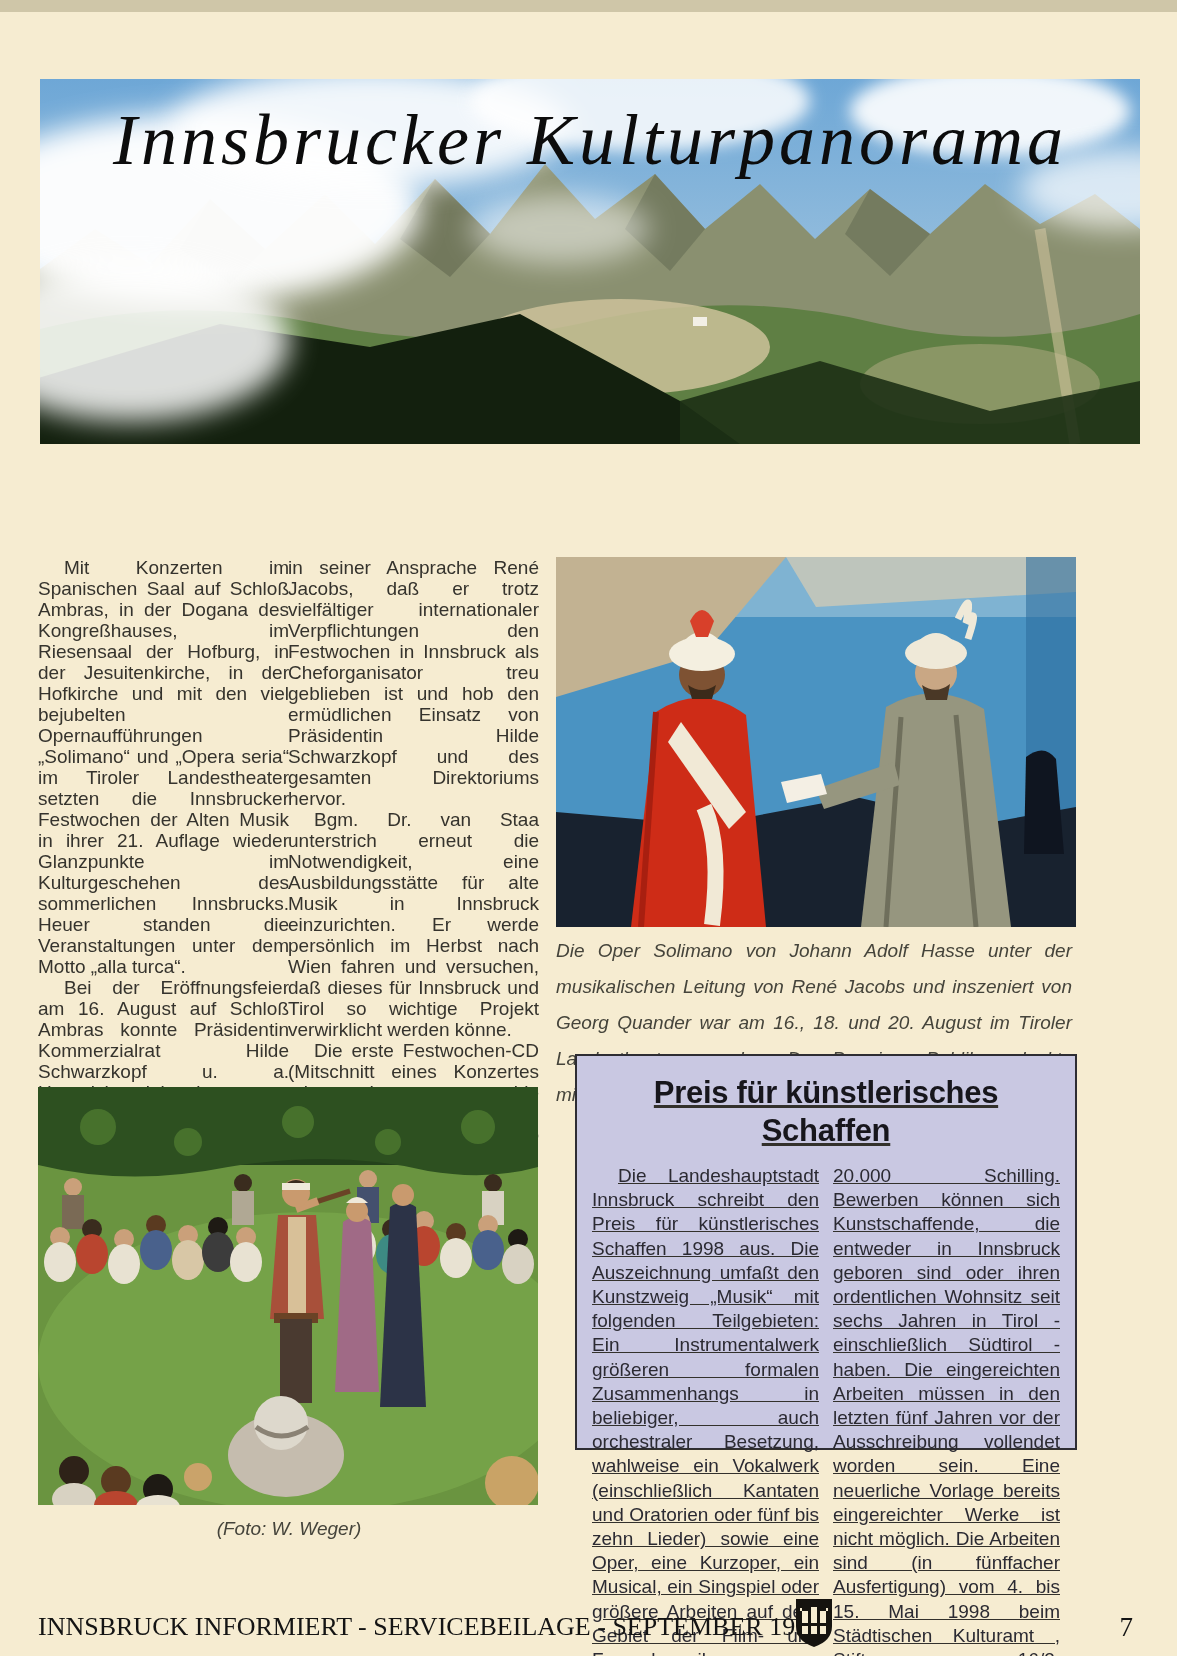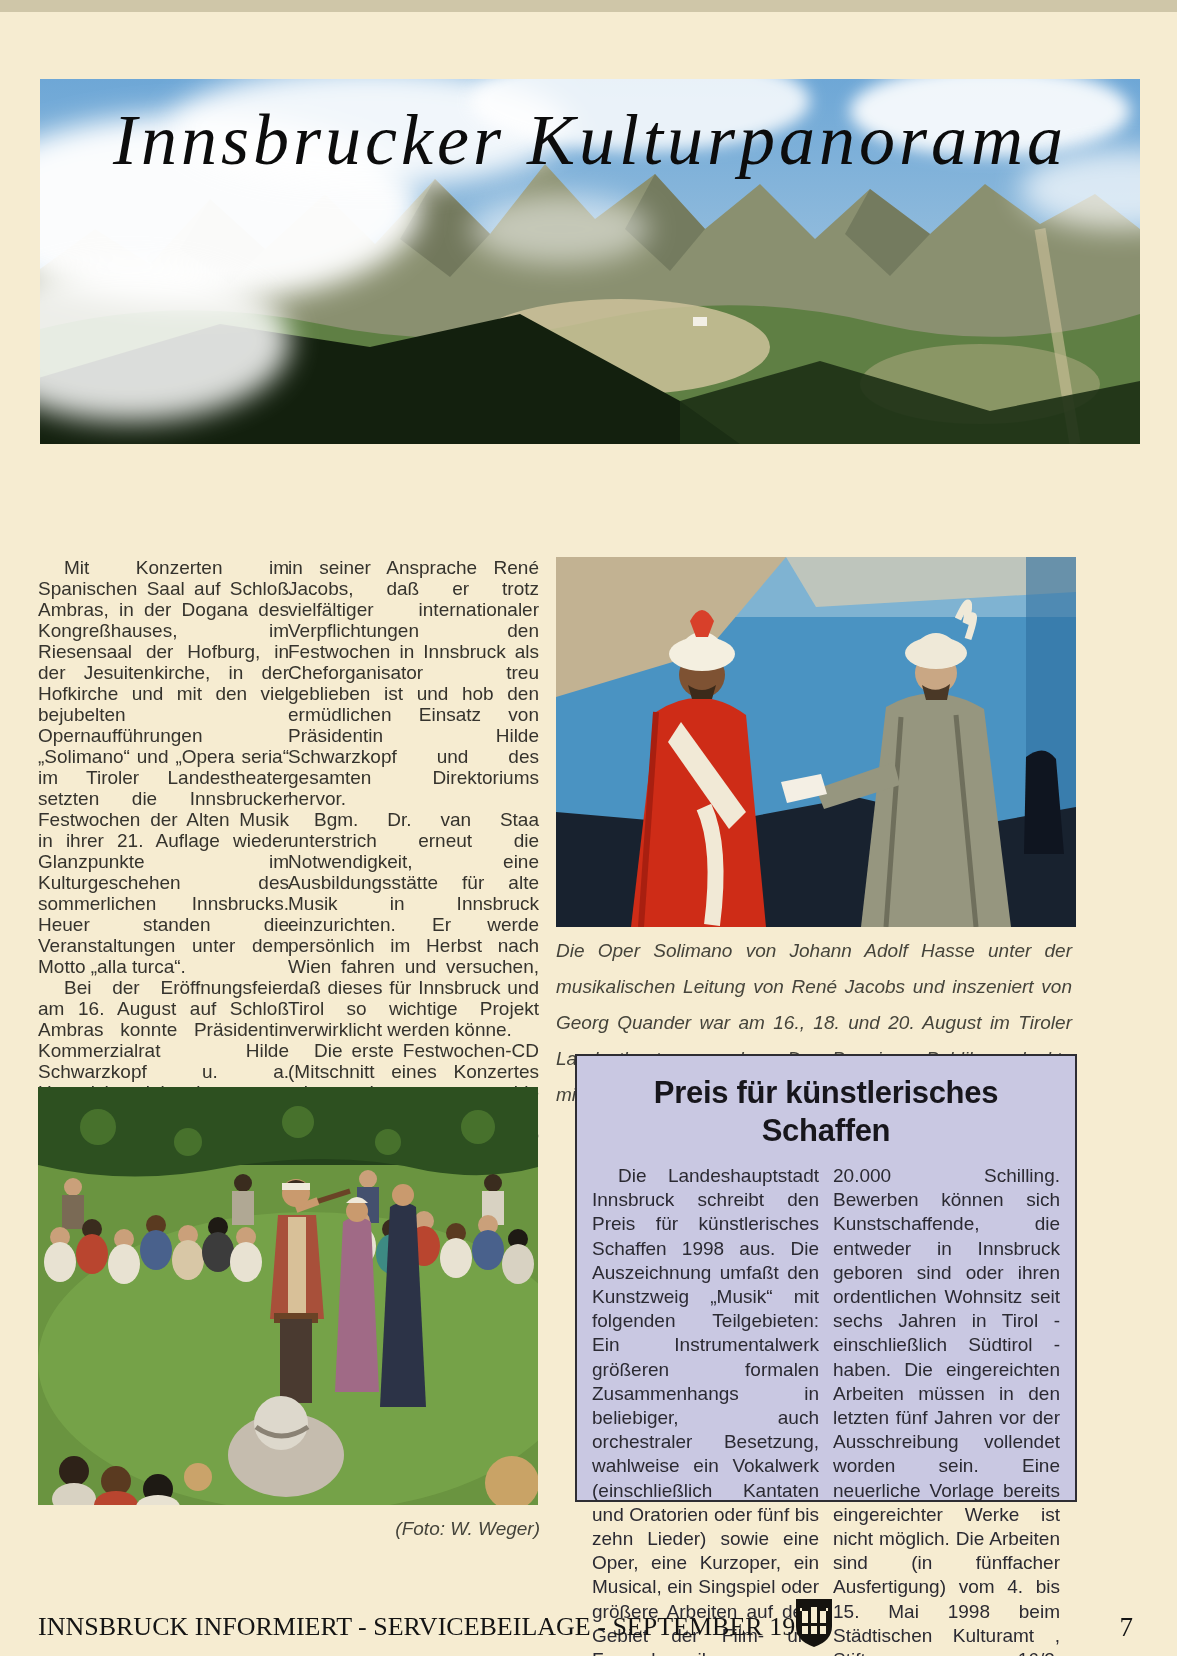--- a/index.html
+++ b/index.html
@@ -34,26 +34,26 @@
   .bodycol p { margin:0; }
   p.indent { text-indent:26px; }
 
   .opera { left:556px; top:545px; width:520px; height:370px; }
 
   .caption {
     position:absolute; font-style:italic; font-size:19px; line-height:36px;
     color:#45443b;
   }
   .caption .cap-body { text-align:justify; }
-  .caption .credit { text-align:right; }
+  .caption .credit { text-align:center; }
   .opera-caption { left:556px; top:921px; width:516px; }
 
   .prize-box {
-    position:absolute; left:575px; top:1042px; width:502px; height:448px;
-    background:#c9c8e2; border:2px solid #2e2d33; padding:14px 15px 0 15px;
+    position:absolute; left:575px; top:1042px; width:502px; height:396px;
+    background:#c9c8e2; border:2px solid #2e2d33; padding:14px 15px 0 15px;text-decoration:underline;
   }
   .prize-title {
     text-align:center; font-weight:bold; font-size:31px; line-height:38px;
     color:#17161c; margin:4px 0 14px 0; letter-spacing:-0.3px;
   }
   .prize-cols { display:flex; gap:14px; }
   .prize-col {
     width:228px; font-size:19px; line-height:24.2px; text-align:justify; color:#2b2a32;
   }
   .prize-col p { margin:0; }

